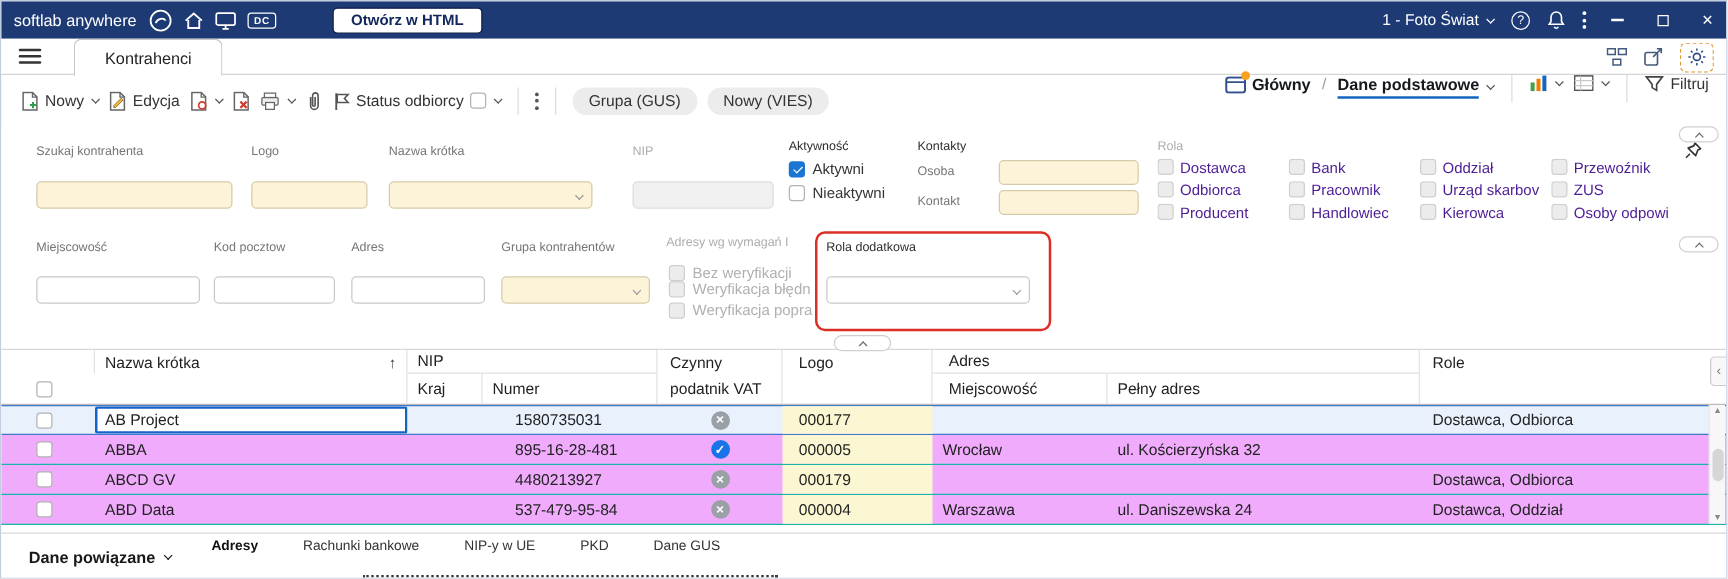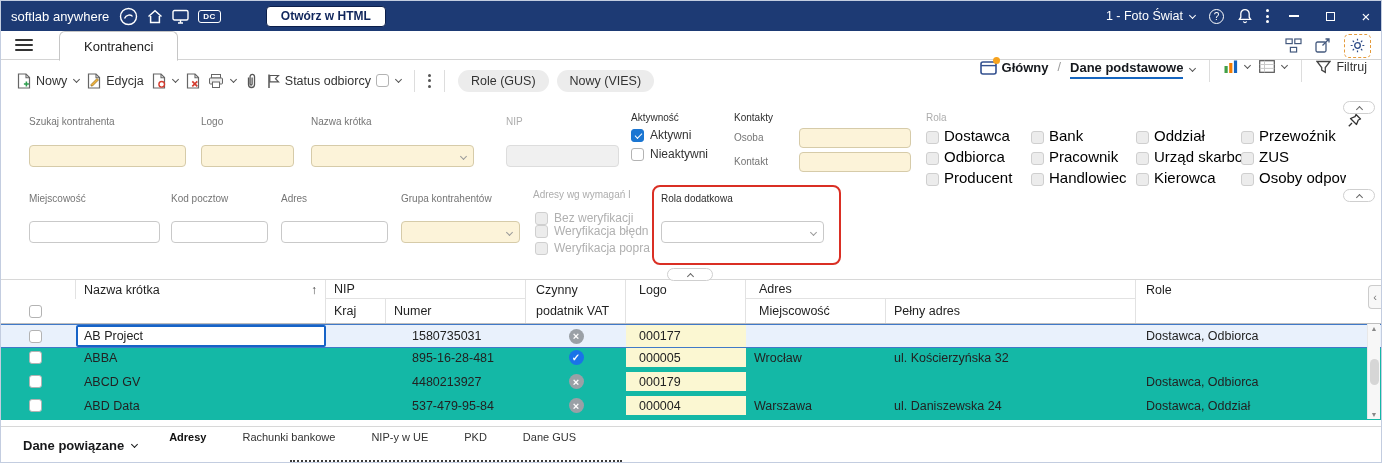--- a/index.html
+++ b/index.html
@@ -56,34 +56,34 @@
 .fin.beige{background:#fcf3d9;border-color:#d6cba9}
 .fin.dis{background:#f0f0f0;border-color:#ddd}
 .fsel .chev{position:absolute;right:7px;top:8px;color:#9a9a9a}
 .cb{width:13px;height:13px;border:1px solid #b3b3b3;border-radius:3px;background:#fff;position:relative;flex:none;display:inline-block}
 .cb.checked{background:#1b76d2;border-color:#1b76d2}
 .cb.checked::after{content:"";position:absolute;left:2.5px;top:3px;width:6px;height:3px;border-left:1.8px solid #fff;border-bottom:1.8px solid #fff;transform:rotate(-45deg)}
 .cb.dis{background:#ececec;border-color:#cfcfcf}
 .cbrow{position:absolute;display:flex;align-items:center;gap:6px;font-size:12px;color:#333;white-space:nowrap}
 .cbrow.dis{color:#b0b0b0}
 .rolagrid{position:absolute;display:grid;grid-template-columns:repeat(4,105px);row-gap:4px}
-.cbrow2{display:flex;align-items:flex-end;gap:5px;font-size:15px;color:#000000;white-space:nowrap;overflow:hidden}
+.cbrow2{display:flex;align-items:flex-start;gap:5px;font-size:12px;color:#4c1d95;white-space:nowrap;overflow:hidden}
 .pill{position:absolute;background:#fff;border:1px solid #cfcfcf;border-radius:10px;display:flex;align-items:center;justify-content:center;color:#666;z-index:6;cursor:pointer}
 .redbox{position:absolute;border:2.5px solid #da2f24;border-radius:8px;z-index:5;pointer-events:none}
 
 .tbl{position:absolute;left:0;top:278px;width:100%}
 .trow{display:grid;grid-template-columns:20px 55px 250px 60px 140px 100px 120px 140px 250px minmax(0,1fr)}
 .h1{height:20px;border-top:1px solid #d8d8d8}
 .h2{height:24px}
 .thead{border-bottom:1px solid #bdbdbd;background:#fff}
 .hc{display:flex;align-items:center;font-size:12.5px;color:#1f1f1f;padding:0 8px;overflow:hidden;white-space:nowrap}
 .vline{border-right:1px solid #e2e2e2}
 .grpline{border-bottom:1px solid #e2e2e2}
 .sort{margin-left:auto;color:#444;font-size:12px}
-.row{height:24px;border-bottom:5px solid #14b8a6;background:#14b8a6;cursor:pointer}
+.row{height:24px;border-bottom:1px solid #14b8a6;background:#f0abfc;cursor:pointer}
 .row.sel{background:#e9f1fc;border-top:1px solid #4079c8;border-bottom:1px solid #4079c8}
 .c{display:flex;align-items:center;padding:0 8px;overflow:hidden;white-space:nowrap;font-size:12.5px;color:#222}
 .c.numer{padding-left:26px}
 .c.logoc{background:#fbf7d2;padding-left:13px}
 .c.vatc{justify-content:center}
 .c.rolec{padding-left:10px}
 .c.focus{box-shadow:inset 0 0 0 2px #1663c7;background:#fff;border-radius:2px}
 .vat{width:15px;height:15px;border-radius:50%;display:flex;align-items:center;justify-content:center;color:#fff;font-weight:700}
 .vat[data-vat="yes"]{background:#1a73e8}
 .vat[data-vat="no"]{background:#9aa0a6}
@@ -258,21 +258,21 @@
     </span>
     <span class="vsep"></span>
     <span class="titem">
         <span class="dots3 dark">
           <i></i>
           <i></i>
           <i></i>
         </span>
       </span>
     <span class="vsep"></span>
-    <button class="pillbtn" style="border:none">Role (GUS)</button>
+    <button class="pillbtn" style="border:none">Grupa (GUS)</button>
     <button class="pillbtn" style="border:none">Nowy (VIES)</button>
     <div class="toolright">
       <span class="titem">
         <span class="gicon">
             <svg width="17" height="14" viewBox="0 0 17 14">
               <rect x="1" y="1" width="15" height="12" rx="2" fill="none" stroke="#33508f" stroke-width="1.6"></rect>
               <path d="M1 4.6 H16" stroke="#33508f" stroke-width="1.4"></path>
             </svg>
             <i class="orangedot"></i>
           </span>

